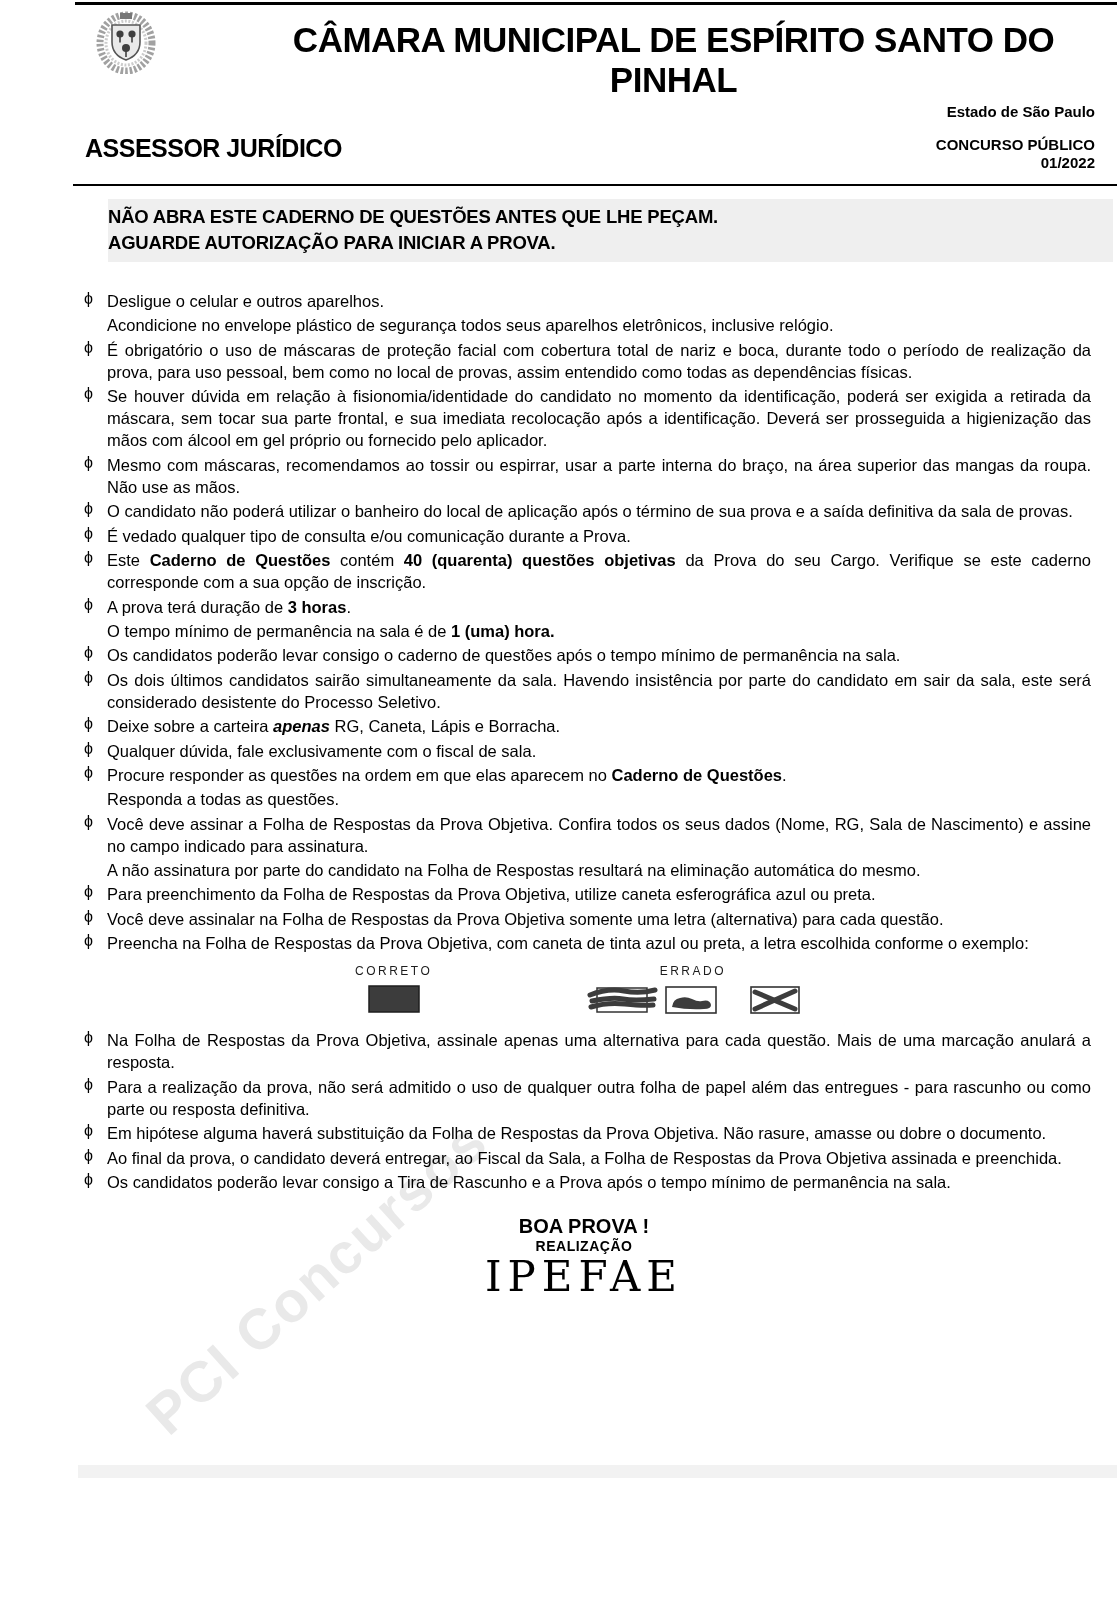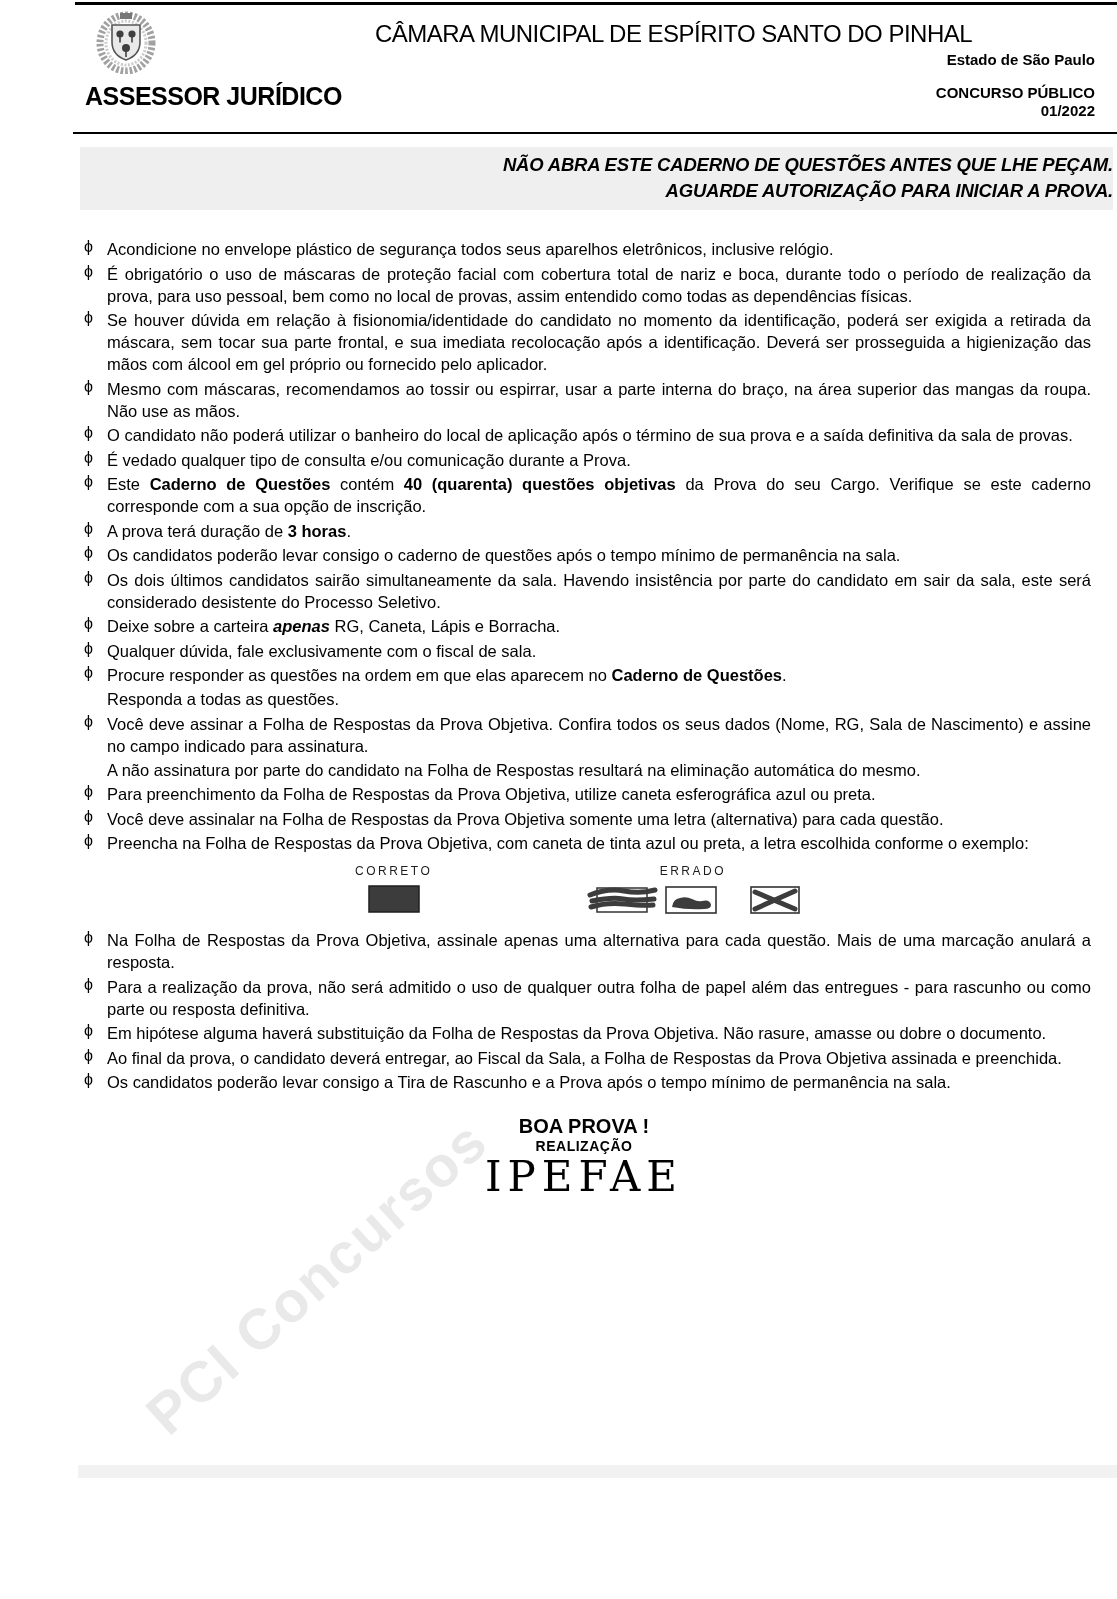--- a/index.html
+++ b/index.html
@@ -11,32 +11,31 @@
   .page{position:absolute;inset:0;}
   .topline{position:absolute;left:75px;right:0;top:2px;height:3px;background:#000;}
   .watermark{
     position:absolute;left:133px;top:1398px;transform:rotate(-42deg);transform-origin:0 0;
     font-size:57px;font-weight:bold;letter-spacing:2px;color:#e9e9e9;white-space:nowrap;z-index:0;
   }
   .z{position:relative;z-index:1;}
   
   header{position:relative;padding-top:16px;}
   .logo{position:absolute;left:95px;top:10px;}
-  .org{margin:4px 20px 0 250px;text-align:center;font-size:24px;font-weight:normal;letter-spacing:-0.5px;}
+  .org{margin:4px 20px 0 250px;text-align:center;font-size:35px;font-weight:bold;letter-spacing:-0.5px;}
   .state{margin:3px 22px 0 0;text-align:right;font-size:15px;font-weight:bold;}
   .row2{display:flex;justify-content:space-between;align-items:flex-start;margin:14px 22px 0 85px;}
   .position{font-size:25px;font-weight:bold;letter-spacing:-0.5px;}
   .contest{text-align:right;font-size:15px;font-weight:bold;line-height:18px;padding-top:2px;}
   .hdr-rule{margin:12px 0 0 73px;height:2px;background:#000;}
   
   .notice{
-    margin:13px 4px 0 80px;background:#efefef;text-align:right;
+    margin:13px 4px 0 108px;background:#efefef;text-align:left;
     font-weight:bold;font-size:18.5px;line-height:26px;letter-spacing:-0.2px;
     padding:5px 0 6px 0;
-    font-style:italic;
   }
   
   .content{margin:28px 26px 0 77px;}
   .li{display:flex;margin-bottom:2.5px;}
   .bullet{flex:0 0 30px;width:30px;box-sizing:border-box;padding-left:7px;font-size:16px;}
   .li-body{flex:1;text-align:justify;font-size:16.5px;line-height:22px;}
   .li-body p{margin:0;}
   .li-body p + p{margin-top:2px;}
   .b{font-weight:bold;}
   .i{font-style:italic;}
@@ -98,20 +97,21 @@
     <div>NÃO ABRA ESTE CADERNO DE QUESTÕES ANTES QUE LHE PEÇAM.</div>
     <div><span class="b">AGUARDE AUTORIZAÇÃO PARA INICIAR A PROVA</span><span>.</span></div>
   </div>
 
   <main class="content z">
 
     <div>
         <div class="li">
           <span class="bullet">ϕ</span>
           <div class="li-body">
+            <p><span>Desligue o celular e outros aparelhos.</span></p>
             <p><span>Acondicione no envelope plástico de segurança todos seus aparelhos eletrônicos, inclusive relógio.</span></p>
           </div>
         </div>
         <div class="li">
           <span class="bullet">ϕ</span>
           <div class="li-body">
             <p><span>É obrigatório o uso de máscaras de proteção facial com cobertura total de nariz e boca, durante todo o período de realização da prova, para uso pessoal, bem como no local de provas, assim entendido como todas as dependências físicas.</span></p>
           </div>
         </div>
         <div class="li">
@@ -141,20 +141,21 @@
         <div class="li">
           <span class="bullet">ϕ</span>
           <div class="li-body">
             <p><span>Este </span><span class="b">Caderno de Questões</span><span> contém </span><span class="b">40 (quarenta) questões objetivas</span><span> da Prova do seu Cargo. Verifique se este caderno corresponde com a sua opção de inscrição.</span></p>
           </div>
         </div>
         <div class="li">
           <span class="bullet">ϕ</span>
           <div class="li-body">
             <p><span>A prova terá duração de </span><span class="b">3 horas</span><span>.</span></p>
+            <p><span>O tempo mínimo de permanência na sala é de </span><span class="b">1 (uma) hora.</span></p>
           </div>
         </div>
         <div class="li">
           <span class="bullet">ϕ</span>
           <div class="li-body">
             <p><span>Os candidatos poderão levar consigo o caderno de questões após o tempo mínimo de permanência na sala.</span></p>
           </div>
         </div>
         <div class="li">
           <span class="bullet">ϕ</span>

